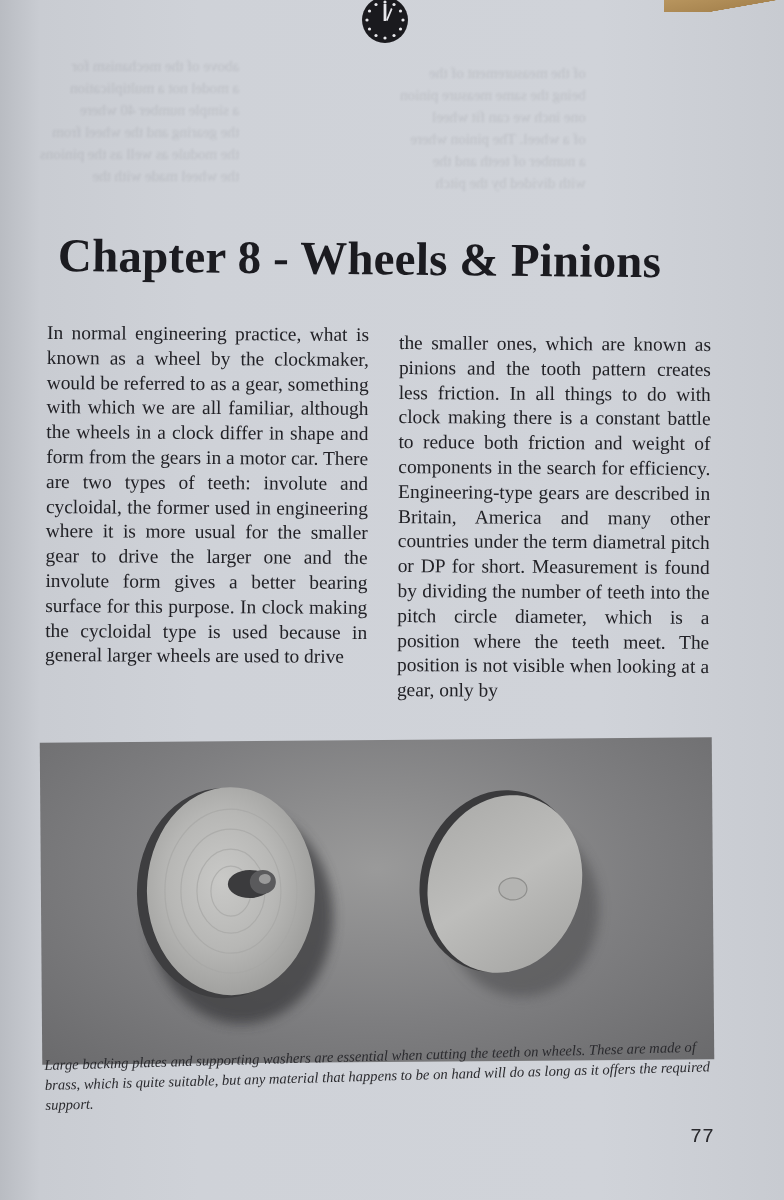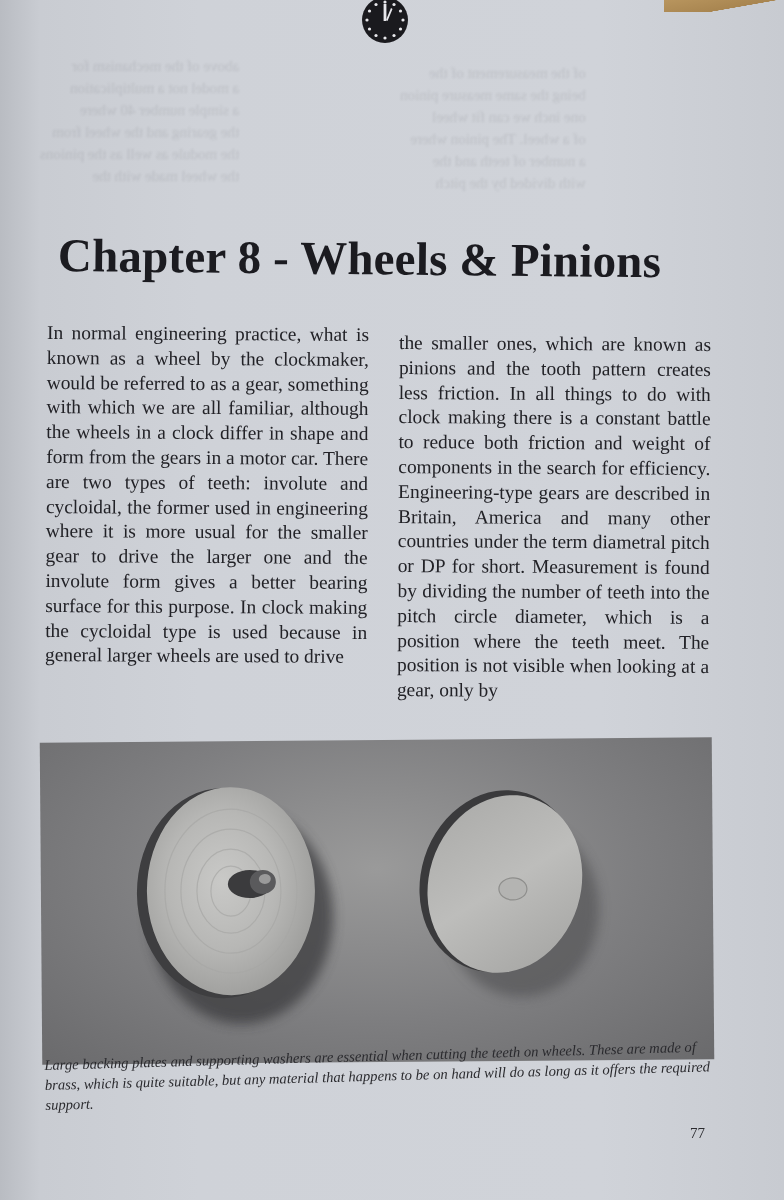--- a/index.html
+++ b/index.html
@@ -38,22 +38,22 @@
     background: radial-gradient(ellipse at 50% 40%, #9a9a9a 0%, #7e7e80 55%, #6a6a6c 100%);
     transform: rotate(-0.45deg); overflow: hidden;
   }
   .caption {
     position: absolute; left: 44px; top: 1055px; width: 672px;
     font-style: italic; font-size: 14.6px; line-height: 20px; color: #2a2a2e;
     transform: rotate(-1.6deg); transform-origin: left top;
   }
   .caption p { margin: 0; }
   .page-num {
-    position: absolute; left: 690px; top: 1125px; font-family: Liberation Serif, serif;
-    font-size: 15px; color: #2a2a2e;
+    position: absolute; left: 690px; top: 1125px; font-family: Liberation Mono, monospace;
+    font-size: 20px; color: #2a2a2e;
   }
 </style>
 </head>
 <body>
 
 <div class="corner-wood"></div>
 
 <div class="bleed" style="left:40px; top:55px;">above of the mechanism for
 a model not a multiplication
 a simple number 40 where

